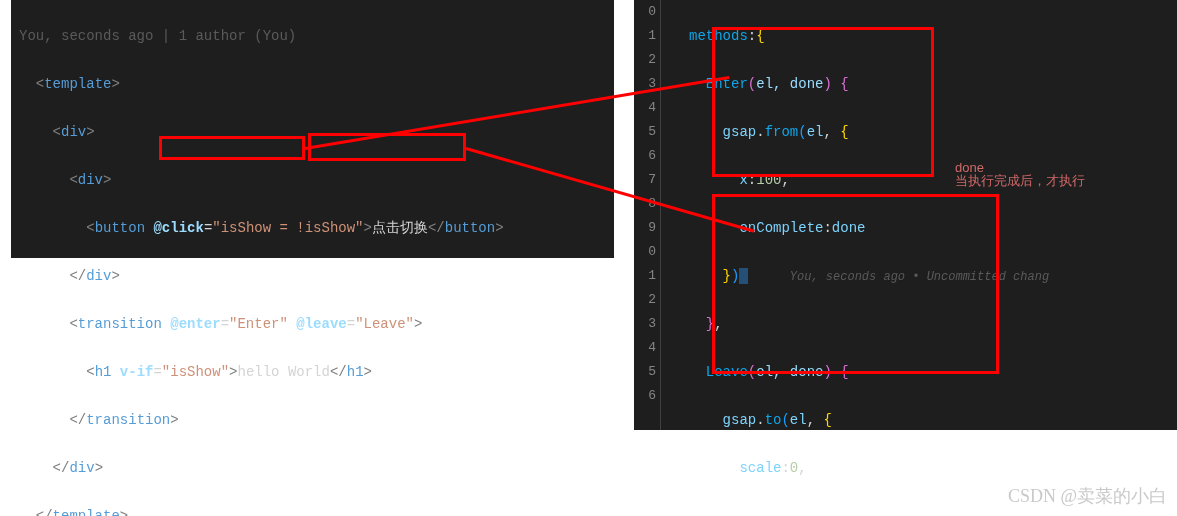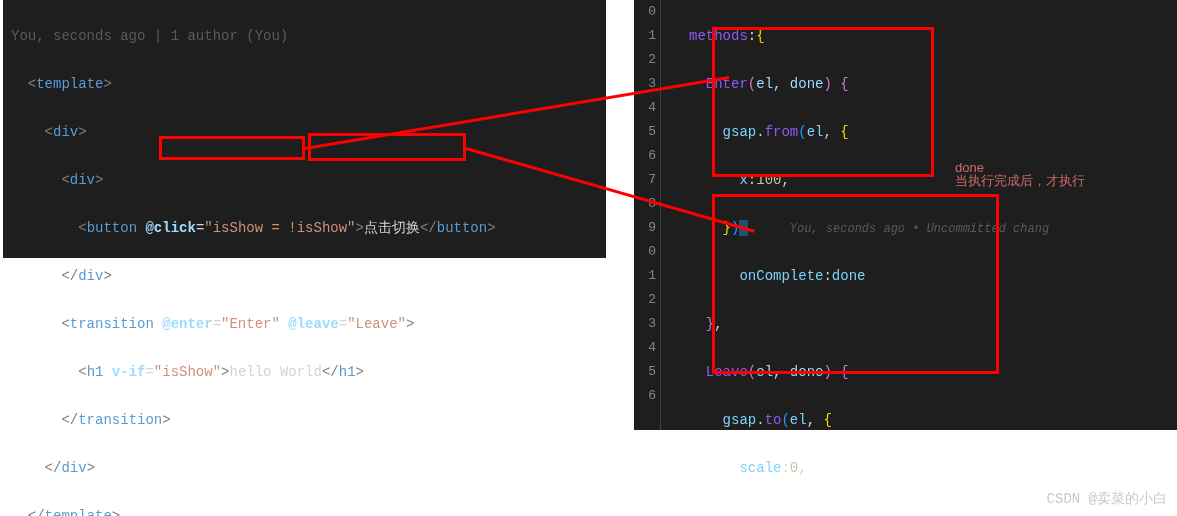--- a/index.html
+++ b/index.html
@@ -11,21 +11,21 @@
   height: 516px;
   position: relative;
   overflow: hidden;
 }
 .editor-panel {
   background: #1e1e1e;
   position: absolute;
   line-height: 24px;
 }
 .panel-left {
-  left: 3px;
+  left: 11px;
   top: 0;
   width: 603px;
   height: 258px;
 }
 .panel-right {
   left: 634px;
   top: 0;
   width: 543px;
   height: 430px;
 }
@@ -50,21 +50,21 @@
 }
 .panel-left .code-area { left: 8px; }
 .panel-right .code-area { left: 30px; padding-left: 25px; }
 .code-line { height: 24px; display: block; }
 .faded { color: #5a5a5a; }
 .tag-bracket { color: #808080; }
 .tag-name { color: #569cd6; }
 .attr-name { color: #9cdcfe; font-weight: bold; }
 .attr-value { color: #ce9178; }
 .txt { color: #d4d4d4; }
-.fn { color: #8b5cf6; }
+.fn { color: #0ea5e9; }
 .param { color: #9cdcfe; }
 .prop { color: #7dd3fc; }
 .num { color: #b5cea8; }
 .brace-y { color: #ffd700; }
 .brace-p { color: #da70d6; }
 .brace-b { color: #179fff; }
 .hl-box1 {
   position: absolute;
   border: 3px solid #ff0000;
   left: 159px;
@@ -113,22 +113,22 @@
 .inline-hint {
   color: #5a5a5a;
   font-style: italic;
   font-size: 12px;
 }
 .watermark {
   position: absolute;
   right: 10px;
   bottom: 8px;
   color: #c9c9c9;
-  font-size: 14px;
-  font-family: Liberation Mono, monospace;
+  font-size: 18px;
+  font-family: Liberation Serif, serif;
 }
 .ruler {
   position: absolute;
   left: 660px;
   top: 0;
   width: 1px;
   height: 430px;
   background: #404040;
 }
 </style>
@@ -170,22 +170,22 @@
     <div>4</div>
     <div>5</div>
     <div>6</div>
   </div>
   <div class="ruler" style="left:26px;"></div>
   <div class="code-area">
 <span class="code-line"><span class="fn">methods</span><span class="txt">:</span><span class="brace-y">{</span></span>
 <span class="code-line">  <span class="fn">Enter</span><span class="brace-p">(</span><span class="param">el, done</span><span class="brace-p">)</span> <span class="brace-p">{</span></span>
 <span class="code-line">    <span class="prop">gsap</span><span class="txt">.</span><span class="fn">from</span><span class="brace-b">(</span><span class="prop">el</span><span class="txt">, </span><span class="brace-y">{</span></span>
 <span class="code-line">      <span class="prop">x</span><span class="txt">:</span><span class="num">100</span><span class="txt">,</span></span>
+<span class="code-line">      <span class="prop">onComplete</span><span class="txt">:</span><span class="prop">done</span></span>
 <span class="code-line">    <span class="brace-y">}</span><span class="brace-b">)</span><span style="background:#264f78;"> </span>     <span class="inline-hint">You, seconds ago • Uncommitted chang</span></span>
-<span class="code-line">      <span class="prop">onComplete</span><span class="txt">:</span><span class="prop">done</span></span>
 <span class="code-line">  <span class="brace-p">}</span><span class="txt">,</span></span>
 <span class="code-line">  <span class="fn">Leave</span><span class="brace-p">(</span><span class="param">el, done</span><span class="brace-p">)</span> <span class="brace-p">{</span></span>
 <span class="code-line">    <span class="prop">gsap</span><span class="txt">.</span><span class="fn">to</span><span class="brace-b">(</span><span class="prop">el</span><span class="txt">, </span><span class="brace-y">{</span></span>
 <span class="code-line">      <span class="prop">scale</span><span class="txt">:</span><span class="num">0</span><span class="txt">,</span></span>
 
 
 
 
 
 

